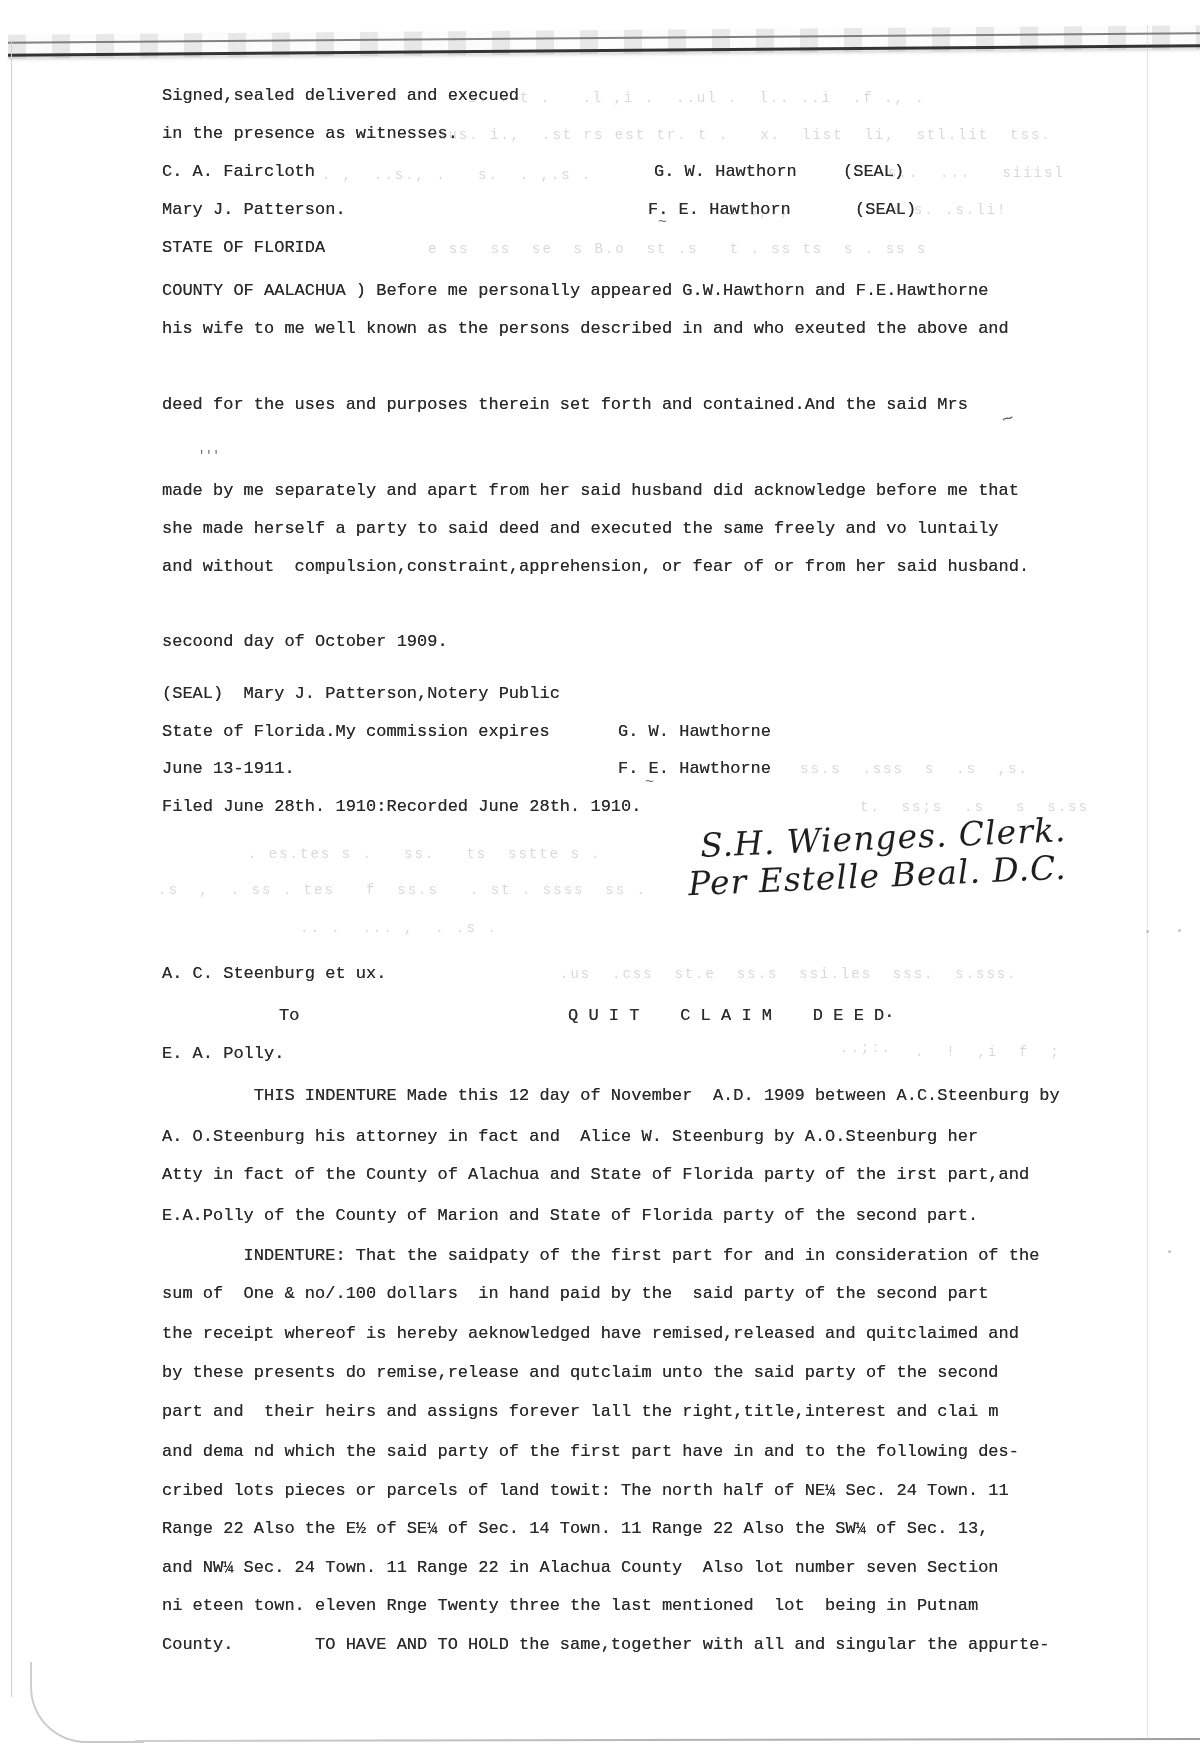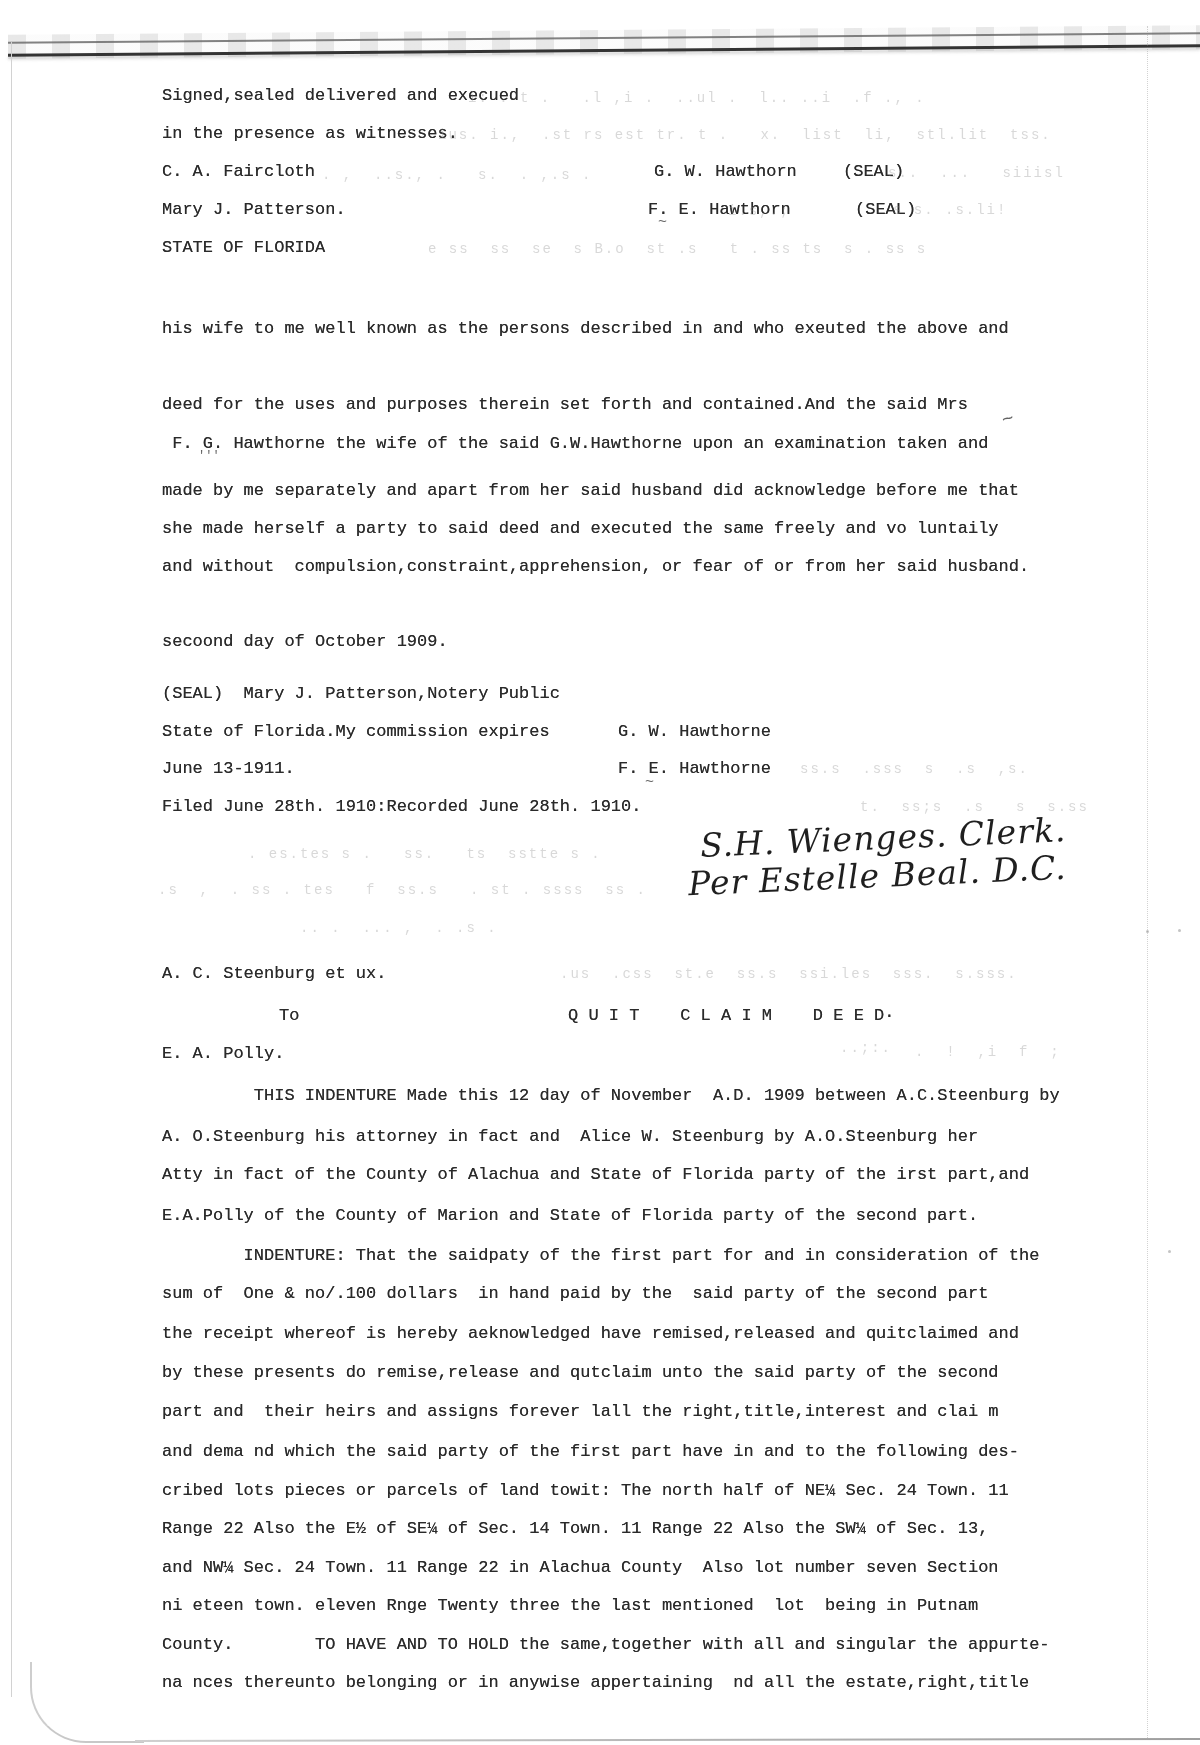--- a/index.html
+++ b/index.html
@@ -90,23 +90,23 @@
     <span class="c" style="left:681px">(SEAL)</span>
   </div>
   <div class="tl" style="top:200px;width:900px;height:20px">
     <span class="c" style="left:0">Mary J. Patterson.</span>
     <span class="c" style="left:486px">F. E. Hawthorn</span>
     <span class="c" style="left:693px">(SEAL)</span>
   </div>
 
   <div class="tl" style="top:238px">STATE OF FLORIDA</div>
 
+  <div class="tl" style="top:281px">COUNTY OF AALACHUA ) Before me personally appeared G.W.Hawthorn and F.E.Hawthorne</div>
   <div class="tl" style="top:319px">his wife to me well known as the persons described in and who exeuted the above and</div>
   <div class="tl" style="top:395px">deed for the uses and purposes therein set forth and contained.And the said Mrs</div>
-  <div class="tl" style="top:434px"> F. G. Hawthorne the wife of the said G.W.Hawthorne upon an examination taken and</div>
   <div class="tl" style="top:481px">made by me separately and apart from her said husband did acknowledge before me that</div>
   <div class="tl" style="top:519px">she made herself a party to said deed and executed the same freely and vo luntaily</div>
   <div class="tl" style="top:557px">and without  compulsion,constraint,apprehension, or fear of or from her said husband.</div>
   <div class="tl" style="top:632px">secoond day of October 1909.</div>
 
   <div class="tl" style="top:684px">(SEAL)  Mary J. Patterson,Notery Public</div>
   <div class="tl" style="top:722px;width:900px;height:20px">
     <span class="c" style="left:0">State of Florida.My commission expires</span>
     <span class="c" style="left:456px">G. W. Hawthorne</span>
   </div>
@@ -134,21 +134,20 @@
   <div class="tl" style="top:1284px">sum of  One &amp; no/.100 dollars  in hand paid by the  said party of the second part</div>
   <div class="tl" style="top:1324px">the receipt whereof is hereby aeknowledged have remised,released and quitclaimed and</div>
   <div class="tl" style="top:1363px">by these presents do remise,release and qutclaim unto the said party of the second</div>
   <div class="tl" style="top:1402px">part and  their heirs and assigns forever lall the right,title,interest and clai m</div>
   <div class="tl" style="top:1442px">and dema nd which the said party of the first part have in and to the following des-</div>
   <div class="tl" style="top:1481px">cribed lots pieces or parcels of land towit: The north half of NE¼ Sec. 24 Town. 11</div>
   <div class="tl" style="top:1519px">Range 22 Also the E½ of SE¼ of Sec. 14 Town. 11 Range 22 Also the SW¼ of Sec. 13,</div>
   <div class="tl" style="top:1558px">and NW¼ Sec. 24 Town. 11 Range 22 in Alachua County  Also lot number seven Section</div>
   <div class="tl" style="top:1596px">ni eteen town. eleven Rnge Twenty three the last mentioned  lot  being in Putnam</div>
   <div class="tl" style="top:1635px">County.        TO HAVE AND TO HOLD the same,together with all and singular the appurte-</div>
-  <div class="tl" style="top:1673px">na nces thereunto belonging or in anywise appertaining  nd all the estate,right,title</div>
 
   <div class="bleed" style="left:468px;top:90px">i: . t .   .l ,i .  ..ul .  l.. ..i  .f ., .</div>
   <div class="bleed" style="left:438px;top:127px">ius. i.,  .st rs est tr. t .   x.  list  li,  stl.lit  tss.</div>
   <div class="bleed" style="left:322px;top:167px">. ,  ..s., .   s.  . ,.s .</div>
   <div class="bleed" style="left:888px;top:165px">s..  ...   siiisl</div>
   <div class="bleed" style="left:728px;top:203px">i.s,.;</div>
   <div class="bleed" style="left:893px;top:202px">s s. .s.li!</div>
   <div class="bleed" style="left:428px;top:241px">e ss  ss  se  s B.o  st .s   t . ss ts  s . ss s</div>
   <div class="bleed" style="left:800px;top:761px">ss.s  .sss  s  .s  ,s.</div>
   <div class="bleed" style="left:860px;top:799px">t.  ss;s  .s   s  s.ss</div>

